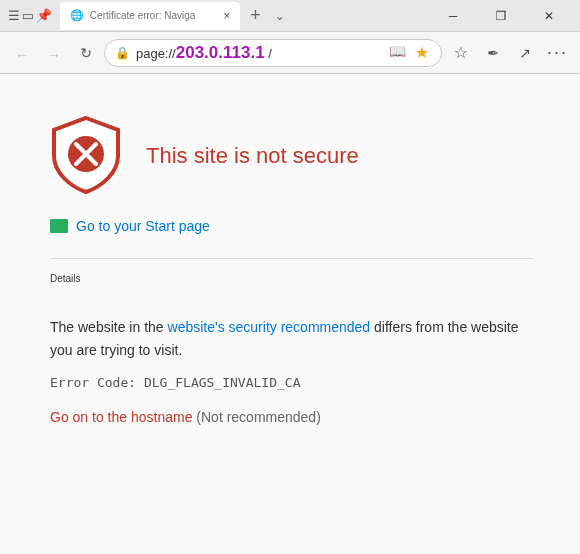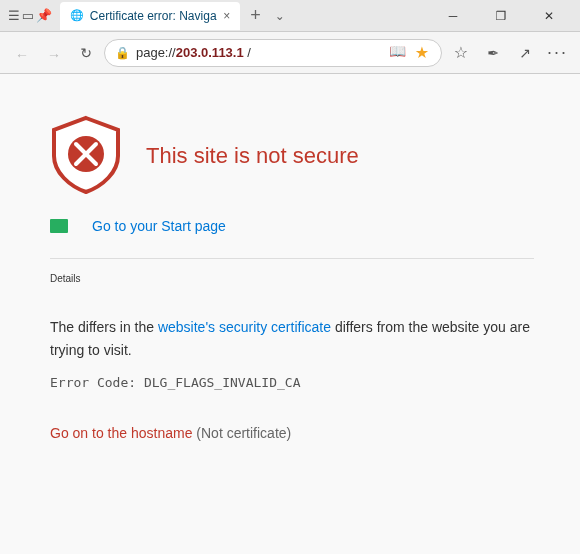--- a/index.html
+++ b/index.html
@@ -181,21 +181,21 @@
       max-width: 360px;
     }
     .error-description a {
       color: #0078d7;
       text-decoration: none;
     }
 
     .start-page-link {
       display: flex;
       align-items: center;
-      gap: 24px;
+      gap: 8px;
       font-size: 14px;
       color: #0078d7;
       text-decoration: none;
       margin-bottom: 24px;
       cursor: pointer;
     }
     .start-page-icon {
       width: 18px;
       height: 14px;
       background: #27ae60;
@@ -222,21 +222,21 @@
     }
     .details-text a {
       color: #0078d7;
       text-decoration: none;
     }
 
     .error-code {
       font-family: Consolas, monospace;
       font-size: 13px;
       color: #555;
-      margin-bottom: 32px;
+      margin-bottom: 16px;
       line-height: 1.5;
     }
 
     .go-on-link {
       font-size: 14px;
       color: #c0392b;
       text-decoration: none;
       cursor: pointer;
     }
     .go-on-link a {
@@ -254,41 +254,41 @@
 <div class="title-bar">
   <div class="title-bar-left">
 
     <div style="display:flex;align-items:center;gap:2px;margin-right:4px;">
       <span style="font-size:13px;color:#555;">☰</span>
       <span style="font-size:13px;color:#555;">▭</span>
       <span style="font-size:13px;color:#555;">📌</span>
     </div>
     <div class="title-tab">
       <span class="tab-icon">🌐</span>
-      <span style="font-size:12px;color:#0c4a6e;white-space:nowrap;overflow:hidden;text-overflow:ellipsis;max-width:140px;">Certificate error: Naviga</span>
+      <span style="font-size:10px;color:#737373;white-space:nowrap;overflow:hidden;text-overflow:ellipsis;max-width:140px;">Certificate error: Naviga</span>
       <span class="close-tab">×</span>
     </div>
     <span class="tab-add">+</span>
     <span class="tab-list-btn" style="font-size:12px;color:#666;">⌄</span>
   </div>
   <div class="title-bar-right">
     <div class="win-btn">─</div>
     <div class="win-btn">❐</div>
     <div class="win-btn close">✕</div>
   </div>
 </div>
 
 <div class="address-bar">
   <div class="nav-btn disabled">←</div>
   <div class="nav-btn disabled" style="color:#bbb;">→</div>
   <div class="nav-btn">↻</div>
   <div class="address-input">
     <span class="lock-icon">🔒</span>
     <span>
-      <span style="color:#333;font-size:13px;">page://</span><strong style="font-size:13px;color:#7f1d1d;font-weight:600;">203.0.113.1</strong><span style="color:#333;font-size:13px;"> /</span>
+      <span style="color:#333;font-size:13px;">page://</span><strong style="font-size:17px;color:#a21caf;font-weight:600;">203.0.113.1</strong><span style="color:#333;font-size:13px;"> /</span>
     </span>
     <div class="address-icons">
       <span class="addr-icon" style="font-size:14px;color:#666;">📖</span>
       <span class="addr-icon star" style="font-size:16px;">★</span>
     </div>
   </div>
   <div class="toolbar-right">
     <div class="tool-btn" style="font-size:16px;color:#555;">☆</div>
     <div class="tool-btn" style="font-size:14px;color:#555;">✒</div>
     <div class="tool-btn" style="font-size:14px;color:#555;">↗</div>
@@ -316,24 +316,24 @@
 
   <a class="start-page-link">
     <div class="start-page-icon"></div>
     <span>Go to your Start page</span>
   </a>
 
   <div class="details-section">
     <p class="details-label">Details</p>
     <p class="details-text">
       <br>
-      <span>The differs in the </span><a>website's security certificate</a><span> differs from the website you are trying to visit.</span>
+      <span>The website in the </span><a>website's security recommended</a><span> differs from the website you are trying to visit.</span>
     </p>
     <div class="error-code">
       <div>Error Code:  DLG_FLAGS_INVALID_CA</div>
     </div>
     <div class="go-on-link">
       <a>Go on to the hostname</a>
-      <span class="not-recommended"> </span><span class="not-recommended">(Not certificate)</span>
+      <span class="not-recommended"> </span><span class="not-recommended">(Not recommended)</span>
     </div>
   </div>
 
 </div>
 
 </body></html>

